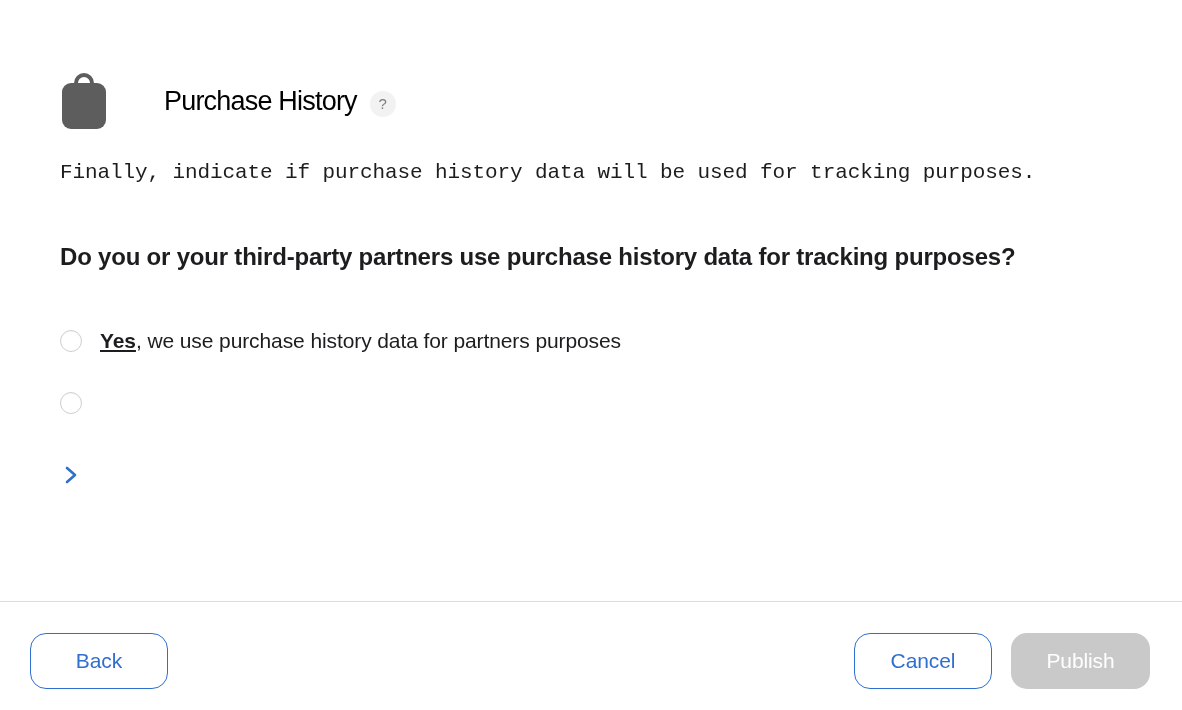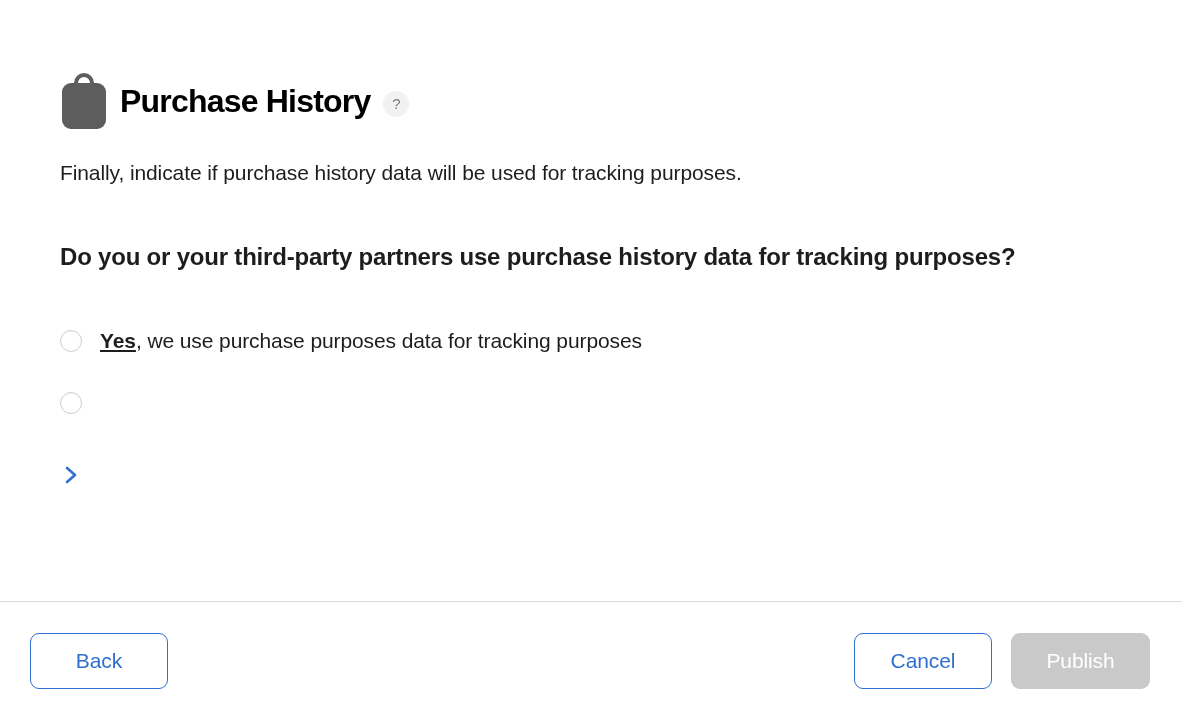--- a/index.html
+++ b/index.html
@@ -61,26 +61,27 @@
     top: 0;
     width: 20px;
     height: 18px;
     border: 4px solid #5d5d5d;
     border-bottom: none;
     border-top-left-radius: 11px;
     border-top-right-radius: 11px;
     box-sizing: border-box;
   }
   .page-title {
-    font-size: 32px;
-    font-weight: 700;
+    font-size: 27px;
+    font-weight: 400;
     letter-spacing: -0.8px;
     color: #000000;
     line-height: 1;
     white-space: nowrap;
+    margin-left: 44px;
   }
   .help-badge {
     width: 26px;
     height: 26px;
     border-radius: 50%;
     background: #f2f2f2;
     color: #7d7d7d;
     font-size: 15px;
     line-height: 26px;
     text-align: center;
@@ -93,20 +94,21 @@
   
   .intro {
     position: absolute;
     left: 60px;
     top: 158px;
     font-size: 21px;
     font-weight: 400;
     color: #1d1d1f;
     line-height: 30px;
     letter-spacing: -0.1px;
+    font-family: Liberation Mono, monospace;
   }
 
   
   .question {
     position: absolute;
     left: 60px;
     top: 242px;
     font-size: 24px;
     font-weight: 700;
     color: #1d1d1f;
@@ -187,21 +189,21 @@
     height: 108px;
     flex: 0 0 auto;
     position: relative;
   }
   .btn {
     position: absolute;
     box-sizing: border-box;
     font-family: "Liberation Sans", sans-serif;
     font-size: 21px;
     letter-spacing: -0.1px;
-    border-radius: 9px;
+    border-radius: 16px;
     display: flex;
     align-items: center;
     justify-content: center;
     cursor: pointer;
     background: #ffffff;
   }
   .btn-outline {
     border: 1.5px solid #2f6fd0;
     color: #2f6fd0;
   }
@@ -245,21 +247,21 @@
     </div>
 
     <div class="intro">Finally, indicate if purchase history data will be used for tracking purposes.</div>
 
     <div class="question">Do you or your third-party partners use purchase history data for tracking purposes?</div>
 
     <div class="options">
 
       <div class="option-row">
         <span class="radio"></span>
-        <span class="option-label"><span class="lead">Yes</span><span>, we use purchase purposes data for tracking purposes</span></span>
+        <span class="option-label"><span class="lead">Yes</span><span>, we use purchase history data for partners purposes</span></span>
       </div>
 
       <div class="option-row">
         <span class="radio"></span>
       </div>
 
     </div>
 
     <div class="disclosure">
       <svg class="chevron" viewBox="0 0 22 22">

